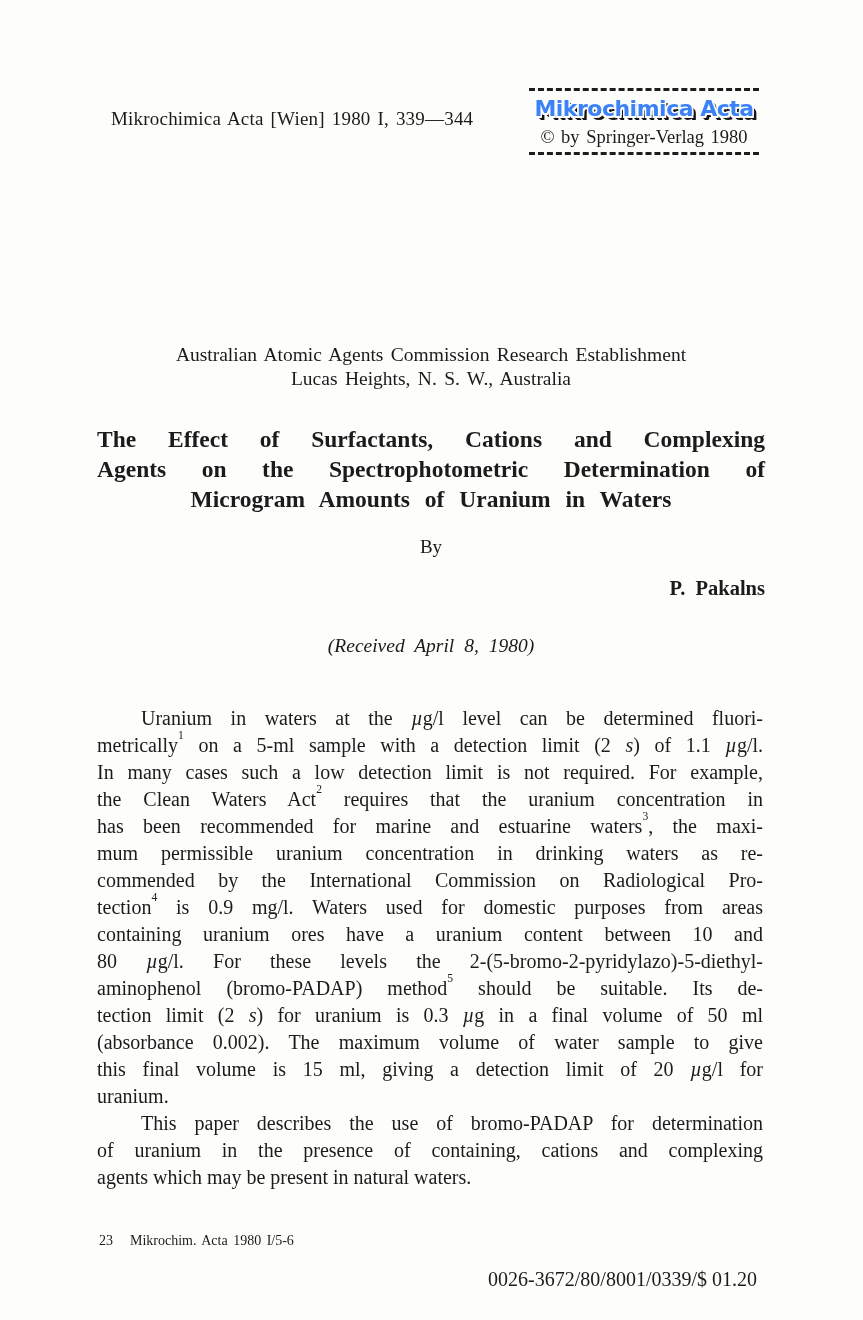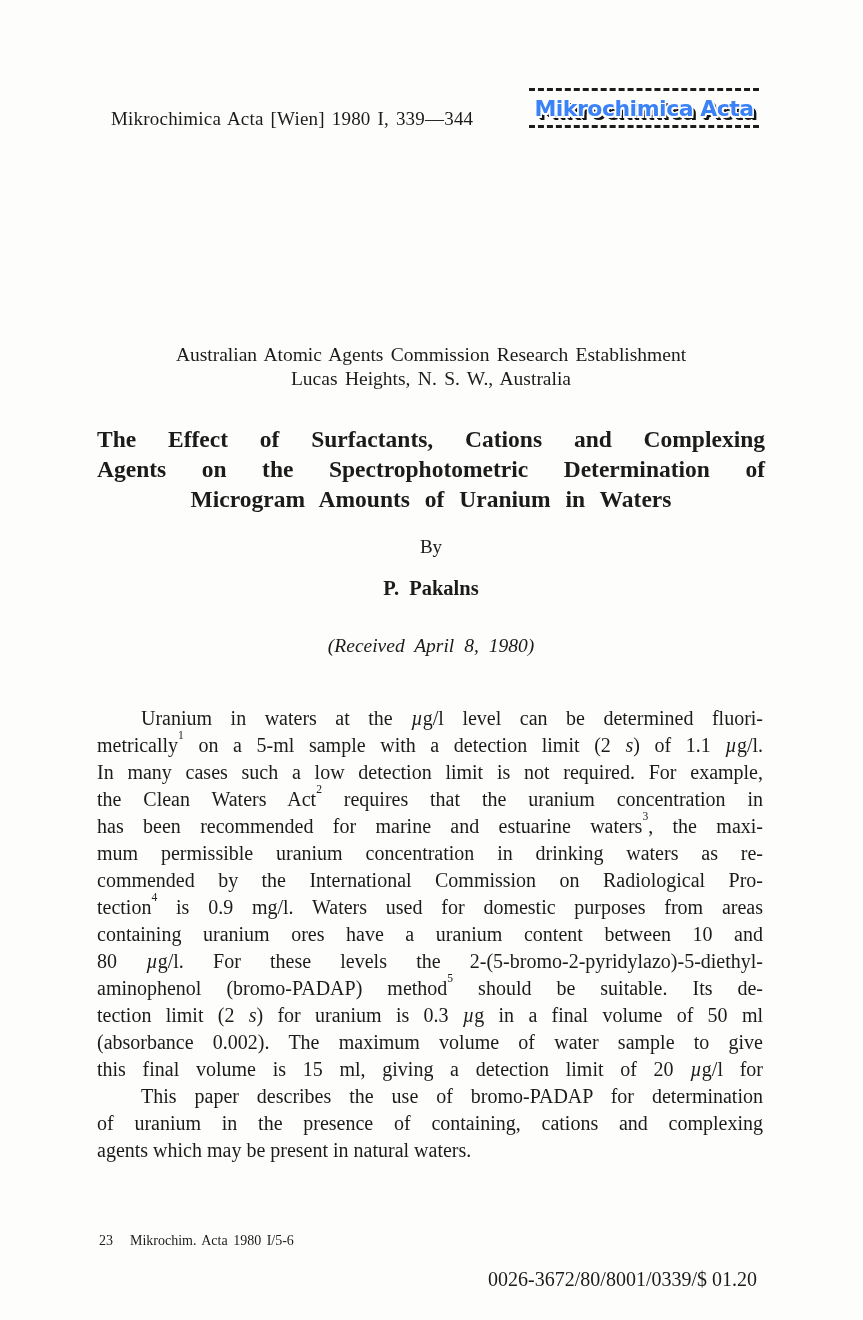--- a/index.html
+++ b/index.html
@@ -33,21 +33,21 @@
   
   .affiliation {
     position:absolute; left:97px; top:343px; width:668px;
     text-align:center; font-size:19.5px; line-height:23.5px; word-spacing:2.5px;
   }
   .title {
     position:absolute; left:97px; top:424px; width:668px;
     font-size:23.5px; font-weight:bold; line-height:30px;
   }
   .by-label   { position:absolute; left:97px; top:536px; width:668px; text-align:center; font-size:19px; }
-  .author     { position:absolute; left:97px; top:577px; width:668px; text-align:center; font-size:20.5px; font-weight:bold; word-spacing:5px; }
+  .author     { position:absolute; left:97px; top:577px; width:668px; text-align:right; font-size:20.5px; font-weight:bold; word-spacing:5px; }
   .received   { position:absolute; left:97px; top:635px; width:668px; text-align:center; font-size:19.5px; font-style:italic; word-spacing:5px; }
   
   .body-text { position:absolute; left:97px; top:705px; width:666px; font-size:20px; line-height:27px; }
   .tline { text-align:justify; text-align-last:justify; white-space:normal; }
   .tline.last { text-align:left; text-align-last:left; }
   .title .tline.last { text-align:center; text-align-last:center; word-spacing:9px; }
   .indent-first .tline:first-child { padding-left:44px; }
   sup { font-size:58%; line-height:0; position:relative; top:-0.5em; }
   em { font-style:italic; }
   
@@ -57,20 +57,21 @@
 </style>
 </head>
 <body>
 
 <div class="page">
 
   <div class="header">
     <div class="citation">Mikrochimica Acta [Wien] 1980 I, 339—344</div>
     <div class="logo-block">
       <div class="logo-title">Mikrochimica Acta</div>
+      <div class="copyright">© by Springer-Verlag 1980</div>
     </div>
   </div>
 
   <div class="affiliation">
     <div>Australian Atomic Agents Commission Research Establishment</div>
     <div>Lucas Heights, N. S. W., Australia</div>
   </div>
 
   <div class="title">
       <div class="tline">The Effect of Surfactants, Cations and Complexing</div>
@@ -91,20 +92,21 @@
         <div class="tline">has been recommended for marine and estuarine waters<sup>3</sup>, the maxi-</div>
         <div class="tline">mum permissible uranium concentration in drinking waters as re-</div>
         <div class="tline">commended by the International Commission on Radiological Pro-</div>
         <div class="tline">tection<sup>4</sup> is 0.9 mg/l. Waters used for domestic purposes from areas</div>
         <div class="tline">containing uranium ores have a uranium content between 10 and</div>
         <div class="tline">80 <em>µ</em>g/l. For these levels the 2-(5-bromo-2-pyridylazo)-5-diethyl-</div>
         <div class="tline">aminophenol (bromo-PADAP) method<sup>5</sup> should be suitable. Its de-</div>
         <div class="tline">tection limit (2 <em>s</em>) for uranium is 0.3 <em>µ</em>g in a final volume of 50 ml</div>
         <div class="tline">(absorbance 0.002). The maximum volume of water sample to give</div>
         <div class="tline">this final volume is 15 ml, giving a detection limit of 20 <em>µ</em>g/l for</div>
+        <div class="tline last">uranium.</div>
       </div>
     <div class="paragraph indent-first">
         <div class="tline">This paper describes the use of bromo-PADAP for determination</div>
         <div class="tline">of uranium in the presence of containing, cations and complexing</div>
         <div class="tline last">agents which may be present in natural waters.</div>
       </div>
   </div>
 
   <div class="footer-note">
     <span class="num">23</span><span>Mikrochim. Acta 1980 I/5-6</span>

